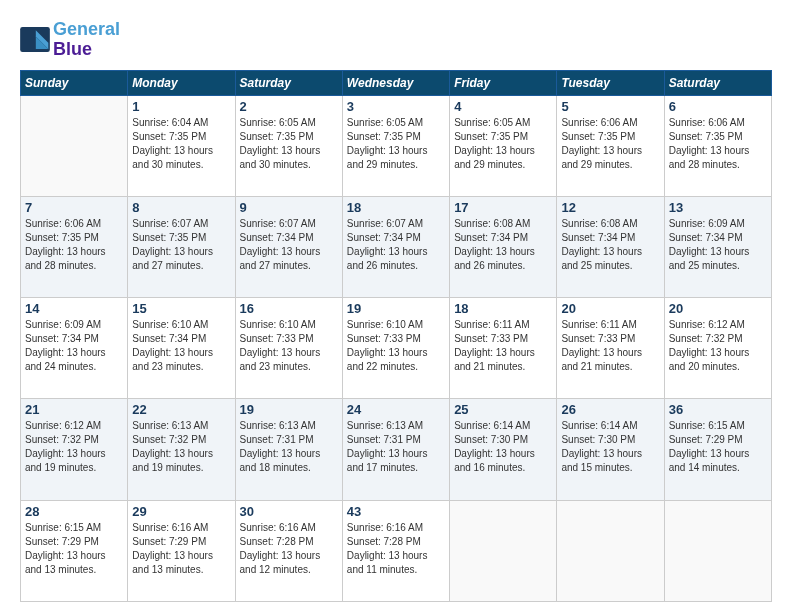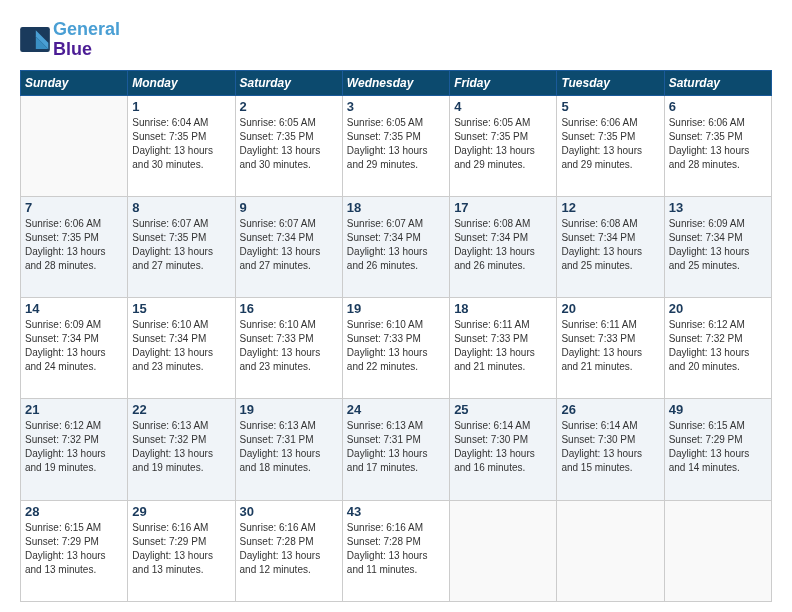--- a/index.html
+++ b/index.html
@@ -318,21 +318,21 @@
 and 16 minutes.</div>
           </td>
           <td>
             <span class="day-number">26</span>
             <div class="day-info" style="white-space: pre-line;">Sunrise: 6:14 AM
 Sunset: 7:30 PM
 Daylight: 13 hours
 and 15 minutes.</div>
           </td>
           <td>
-            <span class="day-number">49</span>
+            <span class="day-number">36</span>
             <div class="day-info" style="white-space: pre-line;">Sunrise: 6:15 AM
 Sunset: 7:29 PM
 Daylight: 13 hours
 and 14 minutes.</div>
           </td>
         </tr>
         <tr>
           <td>
             <span class="day-number">28</span>
             <div class="day-info" style="white-space: pre-line;">Sunrise: 6:15 AM

